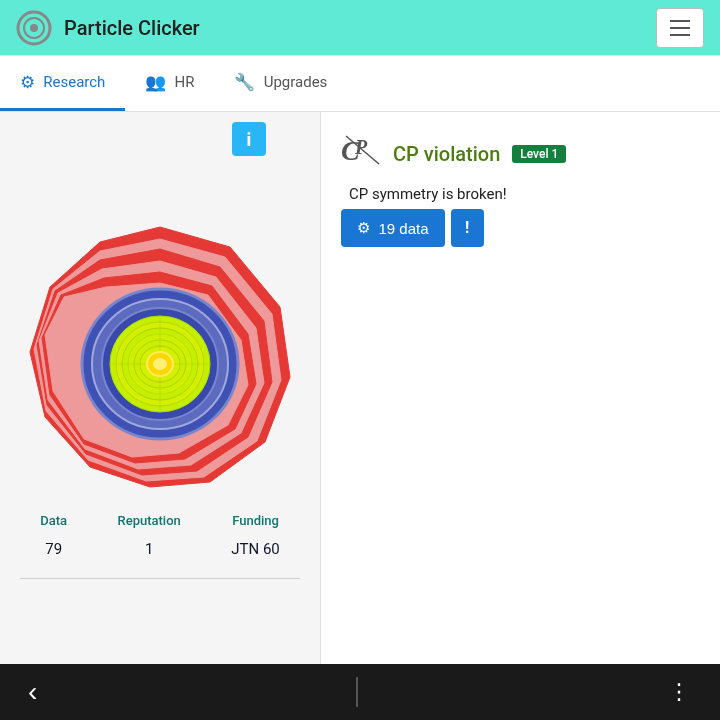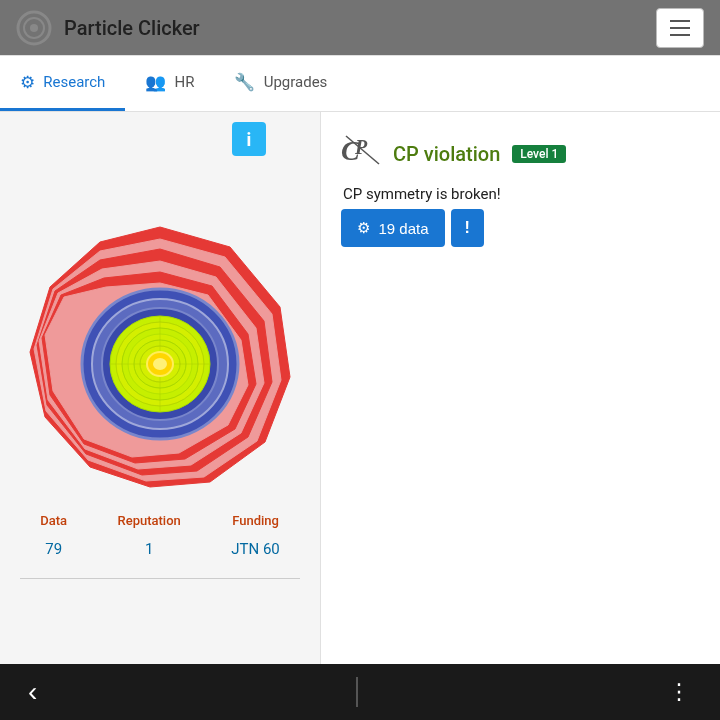--- a/index.html
+++ b/index.html
@@ -9,21 +9,21 @@
       font-family: 'Roboto', Arial, sans-serif;
       background: #f5f5f5;
       overflow: hidden;
     }
 
     
     .app-bar {
       display: flex;
       align-items: center;
       justify-content: space-between;
-      background: #737373;
+      background: #5eead4;
       height: 56px;
       padding: 0 16px;
       border-bottom: 1px solid #e0e0e0;
       box-shadow: 0 2px 4px rgba(0,0,0,0.1);
     }
     .app-bar-left {
       display: flex;
       align-items: center;
       gap: 12px;
     }
@@ -135,26 +135,26 @@
       margin-top: 16px;
       padding-bottom: 10px;
     }
     .stat-item {
       display: flex;
       flex-direction: column;
       align-items: center;
     }
     .stat-label {
       font-size: 13px;
-      color: #c2410c;
+      color: #0f766e;
       font-weight: 500;
     }
     .stat-value {
       font-size: 15px;
-      color: #0369a1;
+      color: #0f172a;
       margin-top: 12px;
     }
 
     
     .divider {
       width: 280px;
       height: 1px;
       background: #ccc;
       margin: 10px auto 0;
     }
@@ -193,21 +193,21 @@
       font-size: 12px;
       padding: 2px 8px;
       border-radius: 3px;
       font-weight: 500;
     }
 
     .item-description {
       font-size: 15px;
       color: #212121;
       margin-bottom: 6px;
-      margin-left: 2px;
+      margin-left: 8px;
     }
 
     .item-yield {
       font-size: 14px;
       color: #555;
       margin-bottom: 16px;
       margin-left: 2px;
     }
     .item-yield strong {
       color: #212121;

